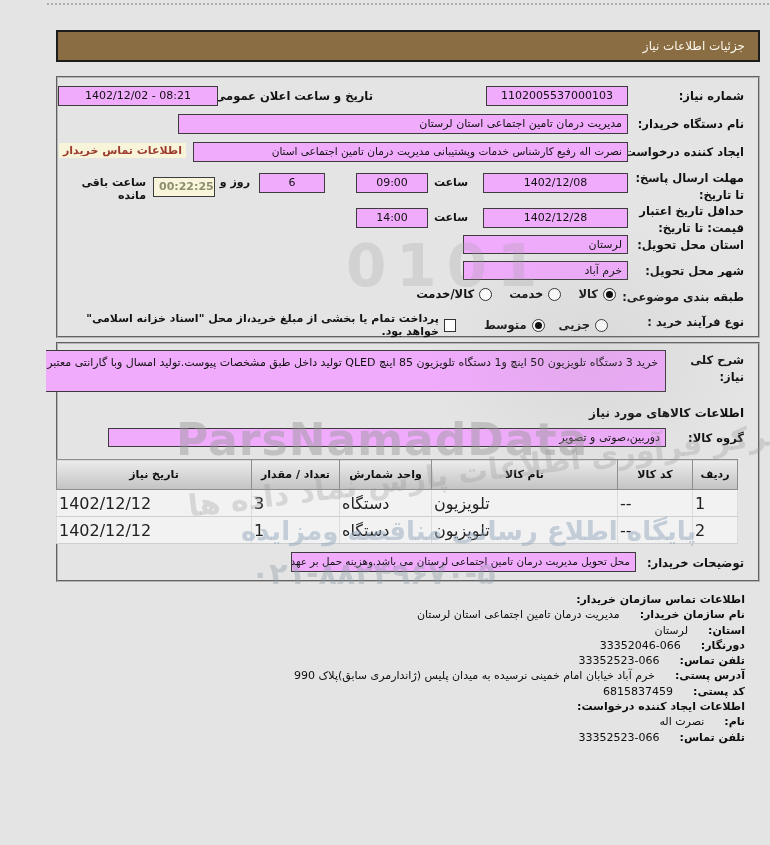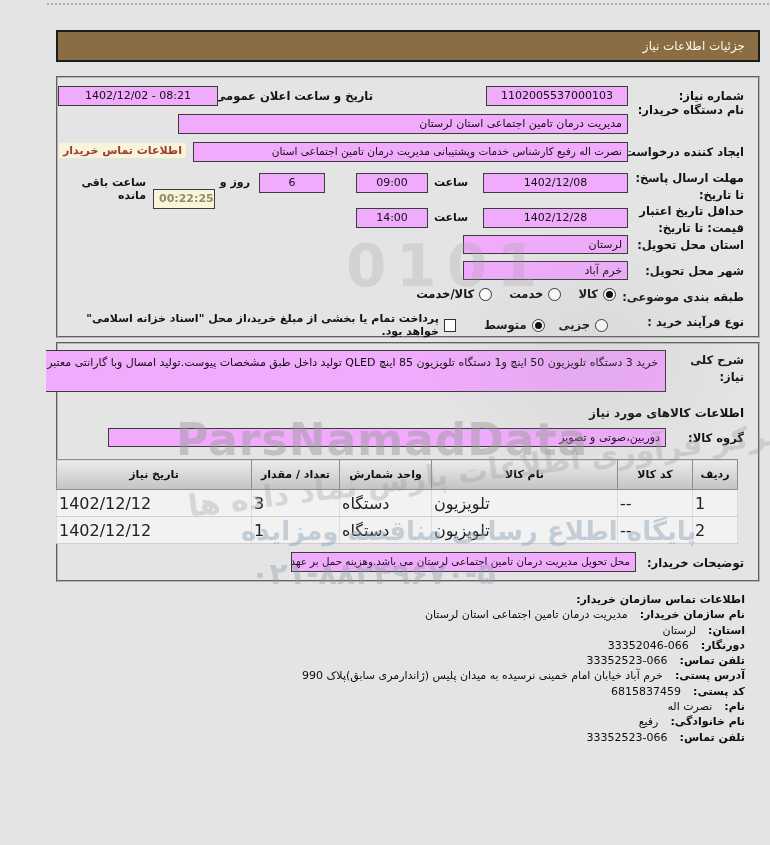--- a/index.html
+++ b/index.html
@@ -43,21 +43,21 @@
 
   .gtable{position:absolute;border-collapse:collapse;table-layout:fixed;direction:rtl;}
   .gtable th{background:linear-gradient(#ececec,#c3c3c3);border:1px solid #8e8e8e;
     font-size:11px;font-weight:bold;color:#111;height:29px;padding:0 2px;}
   .gtable td{background:#f2f2f2;border:1px solid #dcdcdc;border-bottom:1px solid #cfcfcf;
     font-size:16px;color:#222;height:26px;text-align:left;padding:0 2px;overflow:hidden;white-space:nowrap;}
   .gtable{border:1px solid #8e8e8e;}
 
   .contact-block{position:absolute;top:592px;right:25px;left:20px;text-align:right;
     font-size:11px;color:#0d0d0d;line-height:15.3px;}
-  .c-line b{margin-left:12px;font-weight:bold;}
+  .c-line b{margin-left:20px;font-weight:bold;}
   .c-line .val{font-weight:normal;}
 
   .wm{position:absolute;pointer-events:none;z-index:40;}
   .wm-brand{top:414px;left:130px;font-size:44px;font-weight:bold;color:rgba(150,150,150,0.45);letter-spacing:1px;direction:ltr;}
   .wm-center{top:452px;left:140px;font-size:30px;font-weight:bold;color:rgba(150,150,150,0.30);transform:rotate(-7deg);white-space:nowrap;}
   .wm-portal{top:516px;left:195px;font-size:26px;font-weight:bold;color:rgba(148,168,188,0.50);white-space:nowrap;}
   .wm-phone{top:556px;left:205px;font-size:30px;font-weight:bold;color:rgba(140,152,164,0.38);letter-spacing:3px;direction:ltr;}
   .wm-digits{top:232px;left:300px;font-size:58px;font-weight:bold;color:rgba(155,155,155,0.25);letter-spacing:10px;direction:ltr;}
   .wm-logo{top:220px;left:380px;width:330px;height:270px;border-radius:50%;
     background:radial-gradient(ellipse,rgba(160,160,160,0.16),rgba(160,160,160,0) 70%);}
@@ -73,34 +73,34 @@
     <span>جزئیات اطلاعات نیاز</span>
   </div>
 
   <div class="panel panel1">
 
     <div class="lbl" style="top:10px;right:14px">شماره نیاز:</div>
     <div class="ibox center" style="top:8px;right:130px;width:142px" dir="ltr">1102005537000103</div>
     <div class="lbl" style="top:10px;right:385px">تاریخ و ساعت اعلان عمومی:</div>
     <div class="ibox center" style="top:8px;right:540px;width:160px" dir="ltr">1402/12/02 - 08:21</div>
 
-    <div class="lbl" style="top:24px;right:14px">نام دستگاه خریدار:</div>
+    <div class="lbl" style="top:38px;right:14px">نام دستگاه خریدار:</div>
     <div class="ibox rightal" style="top:36px;right:130px;width:450px">مدیریت درمان تامین اجتماعی استان لرستان</div>
 
     <div class="lbl" style="top:66px;right:14px">ایجاد کننده درخواست:</div>
     <div class="ibox rightal" style="top:64px;right:130px;width:435px;font-size:10.5px">نصرت اله رفیع کارشناس خدمات وپشتیبانی مدیریت درمان تامین اجتماعی استان</div>
     <a class="contact-link" style="top:65px;right:572px">اطلاعات تماس خریدار</a>
 
     <div class="lbl" style="top:92px;right:14px;width:112px">مهلت ارسال پاسخ: تا تاریخ:</div>
     <div class="ibox center" style="top:95px;right:130px;width:145px" dir="ltr">1402/12/08</div>
     <div class="txt" style="top:98px;right:290px">ساعت</div>
     <div class="ibox center" style="top:95px;right:330px;width:72px" dir="ltr">09:00</div>
     <div class="ibox center" style="top:95px;right:433px;width:66px" dir="ltr">6</div>
     <div class="txt" style="top:98px;right:508px">روز و</div>
-    <div class="ibox cream" style="top:111px;right:543px;width:62px" dir="ltr">00:22:25</div>
+    <div class="ibox cream" style="top:99px;right:543px;width:62px" dir="ltr">00:22:25</div>
     <div class="txt" style="top:98px;right:612px">ساعت باقی مانده</div>
 
     <div class="lbl" style="top:125px;right:14px;width:118px">حداقل تاریخ اعتبار قیمت: تا تاریخ:</div>
     <div class="ibox center" style="top:130px;right:130px;width:145px" dir="ltr">1402/12/28</div>
     <div class="txt" style="top:133px;right:290px">ساعت</div>
     <div class="ibox center" style="top:130px;right:330px;width:72px" dir="ltr">14:00</div>
 
     <div class="lbl" style="top:159px;right:14px">استان محل تحویل:</div>
     <div class="ibox rightal" style="top:157px;right:130px;width:165px;height:19px">لرستان</div>
 
@@ -194,22 +194,22 @@
   </div>
 
   <div class="contact-block">
     <div class="c-line"><b>اطلاعات تماس سازمان خریدار:</b><span class="val"></span></div>
     <div class="c-line"><b>نام سازمان خریدار:</b><span class="val">مدیریت درمان تامین اجتماعی استان لرستان</span></div>
     <div class="c-line"><b>استان:</b><span class="val">لرستان</span></div>
     <div class="c-line"><b>دورنگار:</b><span class="val" dir="ltr">33352046-066</span></div>
     <div class="c-line"><b>تلفن تماس:</b><span class="val" dir="ltr">33352523-066</span></div>
     <div class="c-line"><b>آدرس پستی:</b><span class="val">خرم آباد خیابان امام خمینی نرسیده به میدان پلیس (ژاندارمری سابق)پلاک 990</span></div>
     <div class="c-line"><b>کد پستی:</b><span class="val" dir="ltr">6815837459</span></div>
+    <div class="c-line"><b>اطلاعات ایجاد کننده درخواست:</b><span class="val"></span></div>
     <div class="c-line"><b>نام:</b><span class="val">نصرت اله</span></div>
-    <div class="c-line"><b>نام خانوادگی:</b><span class="val">رفیع</span></div>
     <div class="c-line"><b>تلفن تماس:</b><span class="val" dir="ltr">33352523-066</span></div>
   </div>
 
   <div class="wm wm-logo"></div>
   <div class="wm wm-digits">0101</div>
   <div class="wm wm-brand">ParsNamadData</div>
   <div class="wm wm-center">مرکز فرآوری اطلاعات پارس نماد داده ها</div>
   <div class="wm wm-portal">پایگاه اطلاع رسانی مناقصه ومزایده</div>
   <div class="wm wm-phone">۰۲۱-۸۸۲۴۹۶۷۰-۵</div>
 

